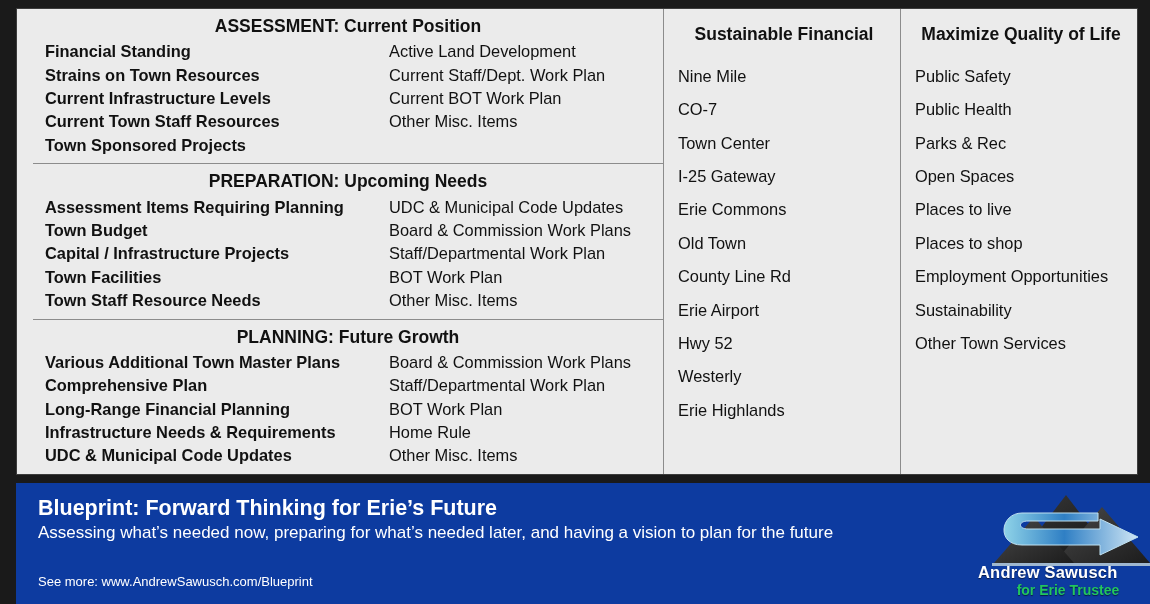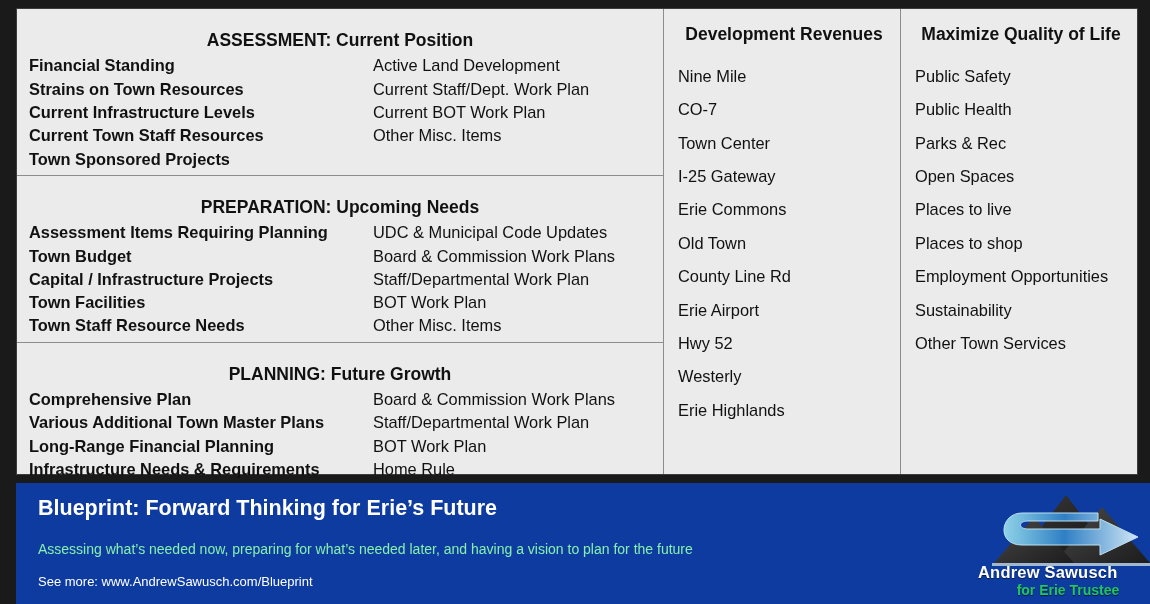--- a/index.html
+++ b/index.html
@@ -38,22 +38,23 @@
   
   .phases {
     width: 646px;
     flex: 0 0 646px;
     display: flex;
     flex-direction: column;
     box-sizing: border-box;
   }
   .phase {
     box-sizing: border-box;
-    padding: 20px 0 4px 0;
+    padding: 6px 0 4px 0;
     flex: 1 1 auto;
+    margin-left: 16px;
   }
   .phase + .phase {
     border-top: 1px solid #8c8c8c;
   }
   .phase-title {
     text-align: center;
     font-size: 17.5px;
     font-weight: bold;
     color: #111;
     line-height: 1.28;
@@ -115,24 +116,24 @@
     top: 12px;
     width: 950px;
   }
   .banner-title {
     font-size: 21.5px;
     font-weight: bold;
     color: #ffffff;
     line-height: 1.25;
   }
   .banner-sub {
-    font-size: 14px;
-    color: #86efac;
+    font-size: 17px;
+    color: #ffffff;
     line-height: 1.3;
-    margin-top: 18px;
+    margin-top: 0;
   }
   .banner-link {
     position: absolute;
     left: 22px;
     top: 91px;
     font-size: 13px;
     color: #ffffff;
   }
 
   
@@ -213,40 +214,40 @@
             <div class="phase-item">BOT Work Plan</div>
             <div class="phase-item">Other Misc. Items</div>
           </div>
         </div>
       </div>
 
       <div class="phase">
         <div class="phase-title">PLANNING: Future Growth</div>
         <div class="phase-cols">
           <div class="phase-col left">
+            <div class="phase-item">Various Additional Town Master Plans</div>
             <div class="phase-item">Comprehensive Plan</div>
-            <div class="phase-item">Various Additional Town Master Plans</div>
             <div class="phase-item">Long-Range Financial Planning</div>
             <div class="phase-item">Infrastructure Needs &amp; Requirements</div>
             <div class="phase-item">UDC &amp; Municipal Code Updates</div>
           </div>
           <div class="phase-col right">
             <div class="phase-item">Board &amp; Commission Work Plans</div>
             <div class="phase-item">Staff/Departmental Work Plan</div>
             <div class="phase-item">BOT Work Plan</div>
             <div class="phase-item">Home Rule</div>
             <div class="phase-item">Other Misc. Items</div>
           </div>
         </div>
       </div>
 
     </div>
 
     <div class="vcol">
-      <div class="vcol-title">Development Revenues</div>
+      <div class="vcol-title">Sustainable Financial</div>
       <div class="vcol-item">Nine Mile</div>
       <div class="vcol-item">CO-7</div>
       <div class="vcol-item">Town Center</div>
       <div class="vcol-item">I-25 Gateway</div>
       <div class="vcol-item">Erie Commons</div>
       <div class="vcol-item">Old Town</div>
       <div class="vcol-item">County Line Rd</div>
       <div class="vcol-item">Erie Airport</div>
       <div class="vcol-item">Hwy 52</div>
       <div class="vcol-item">Westerly</div>

